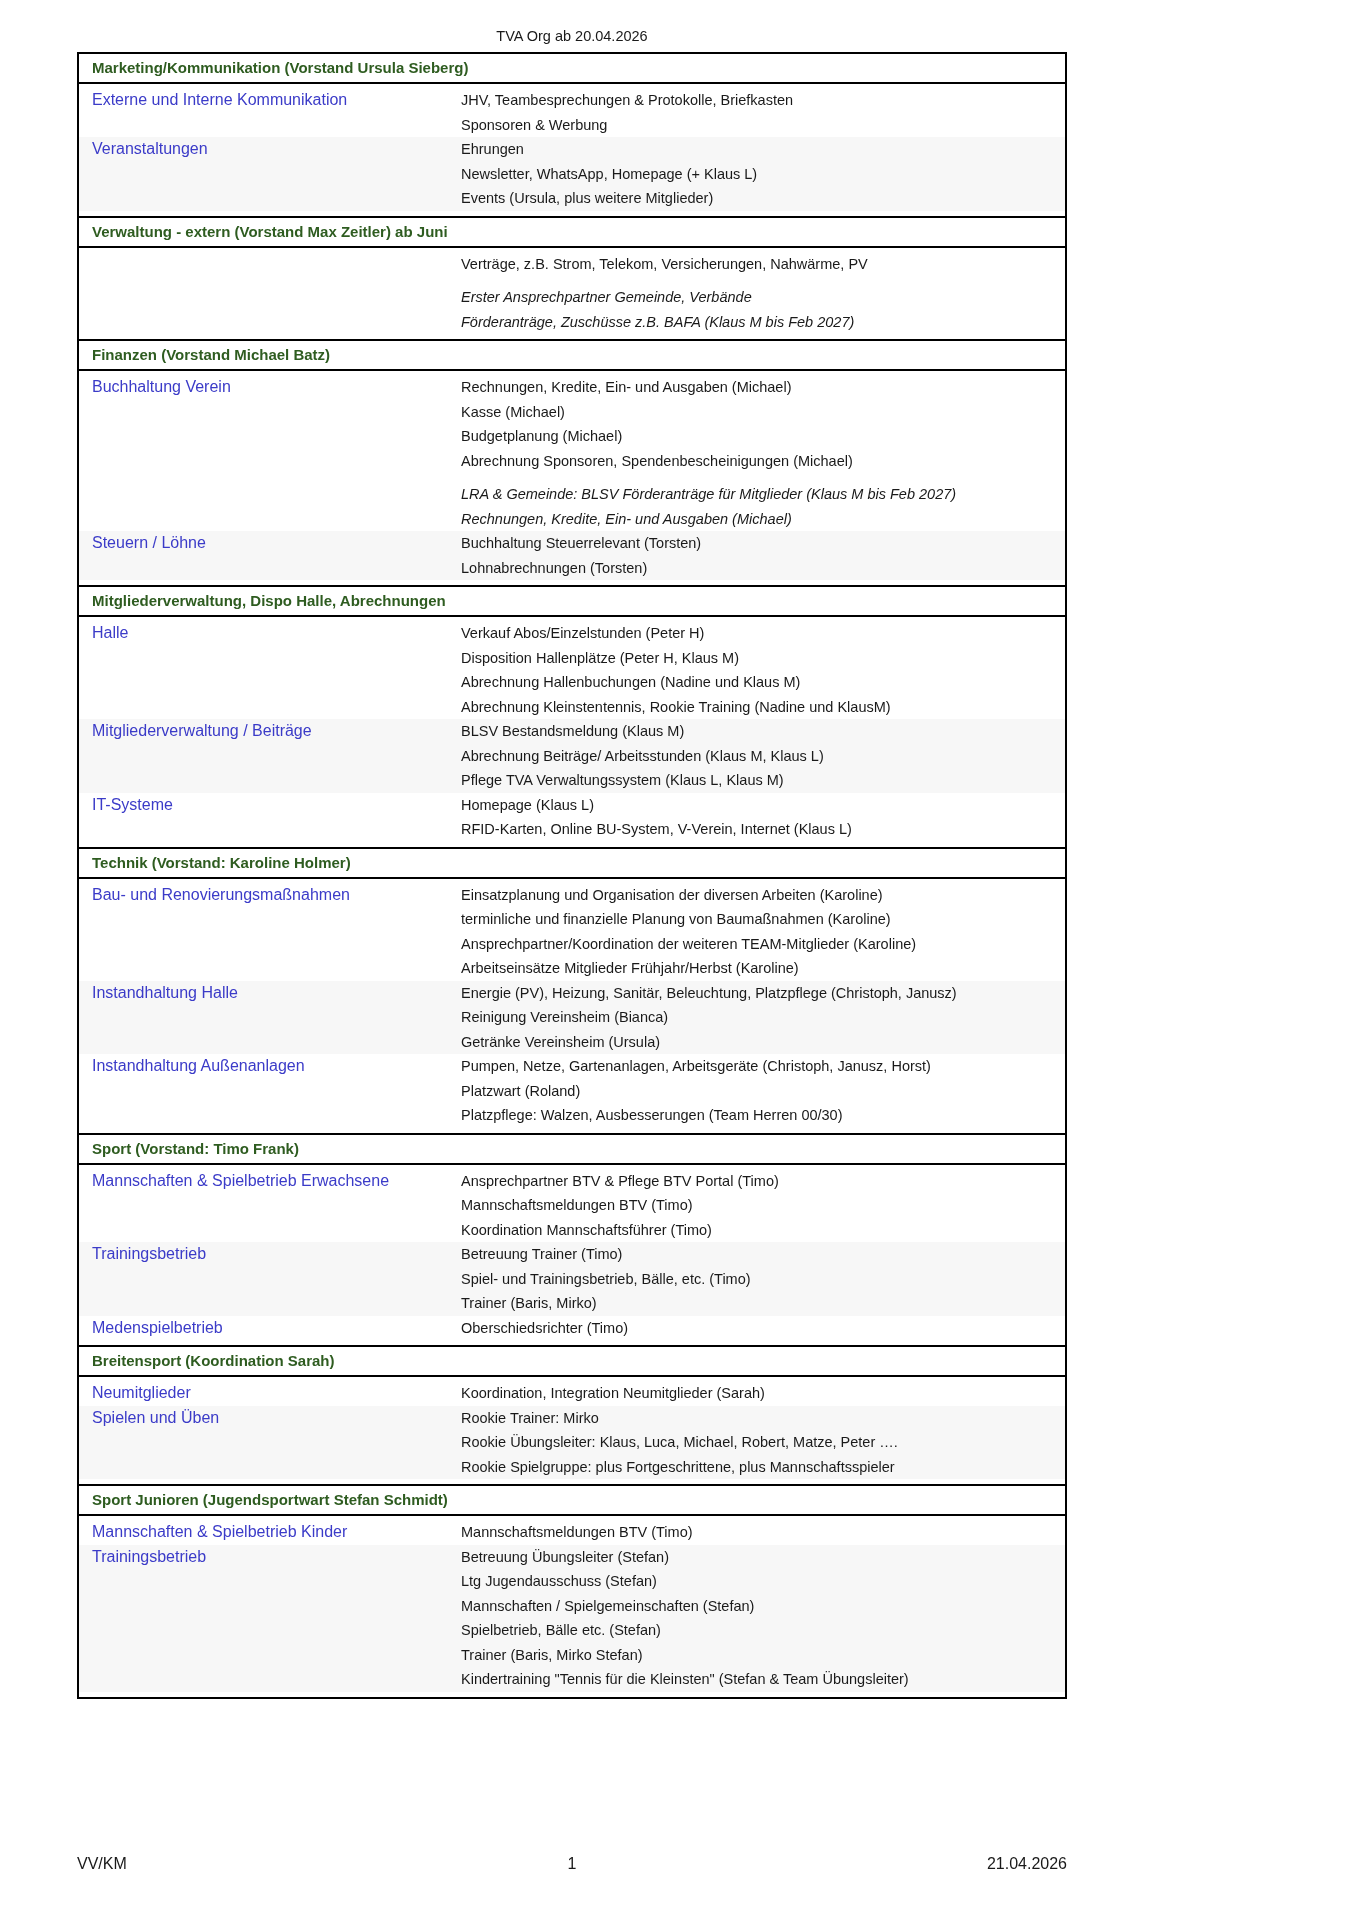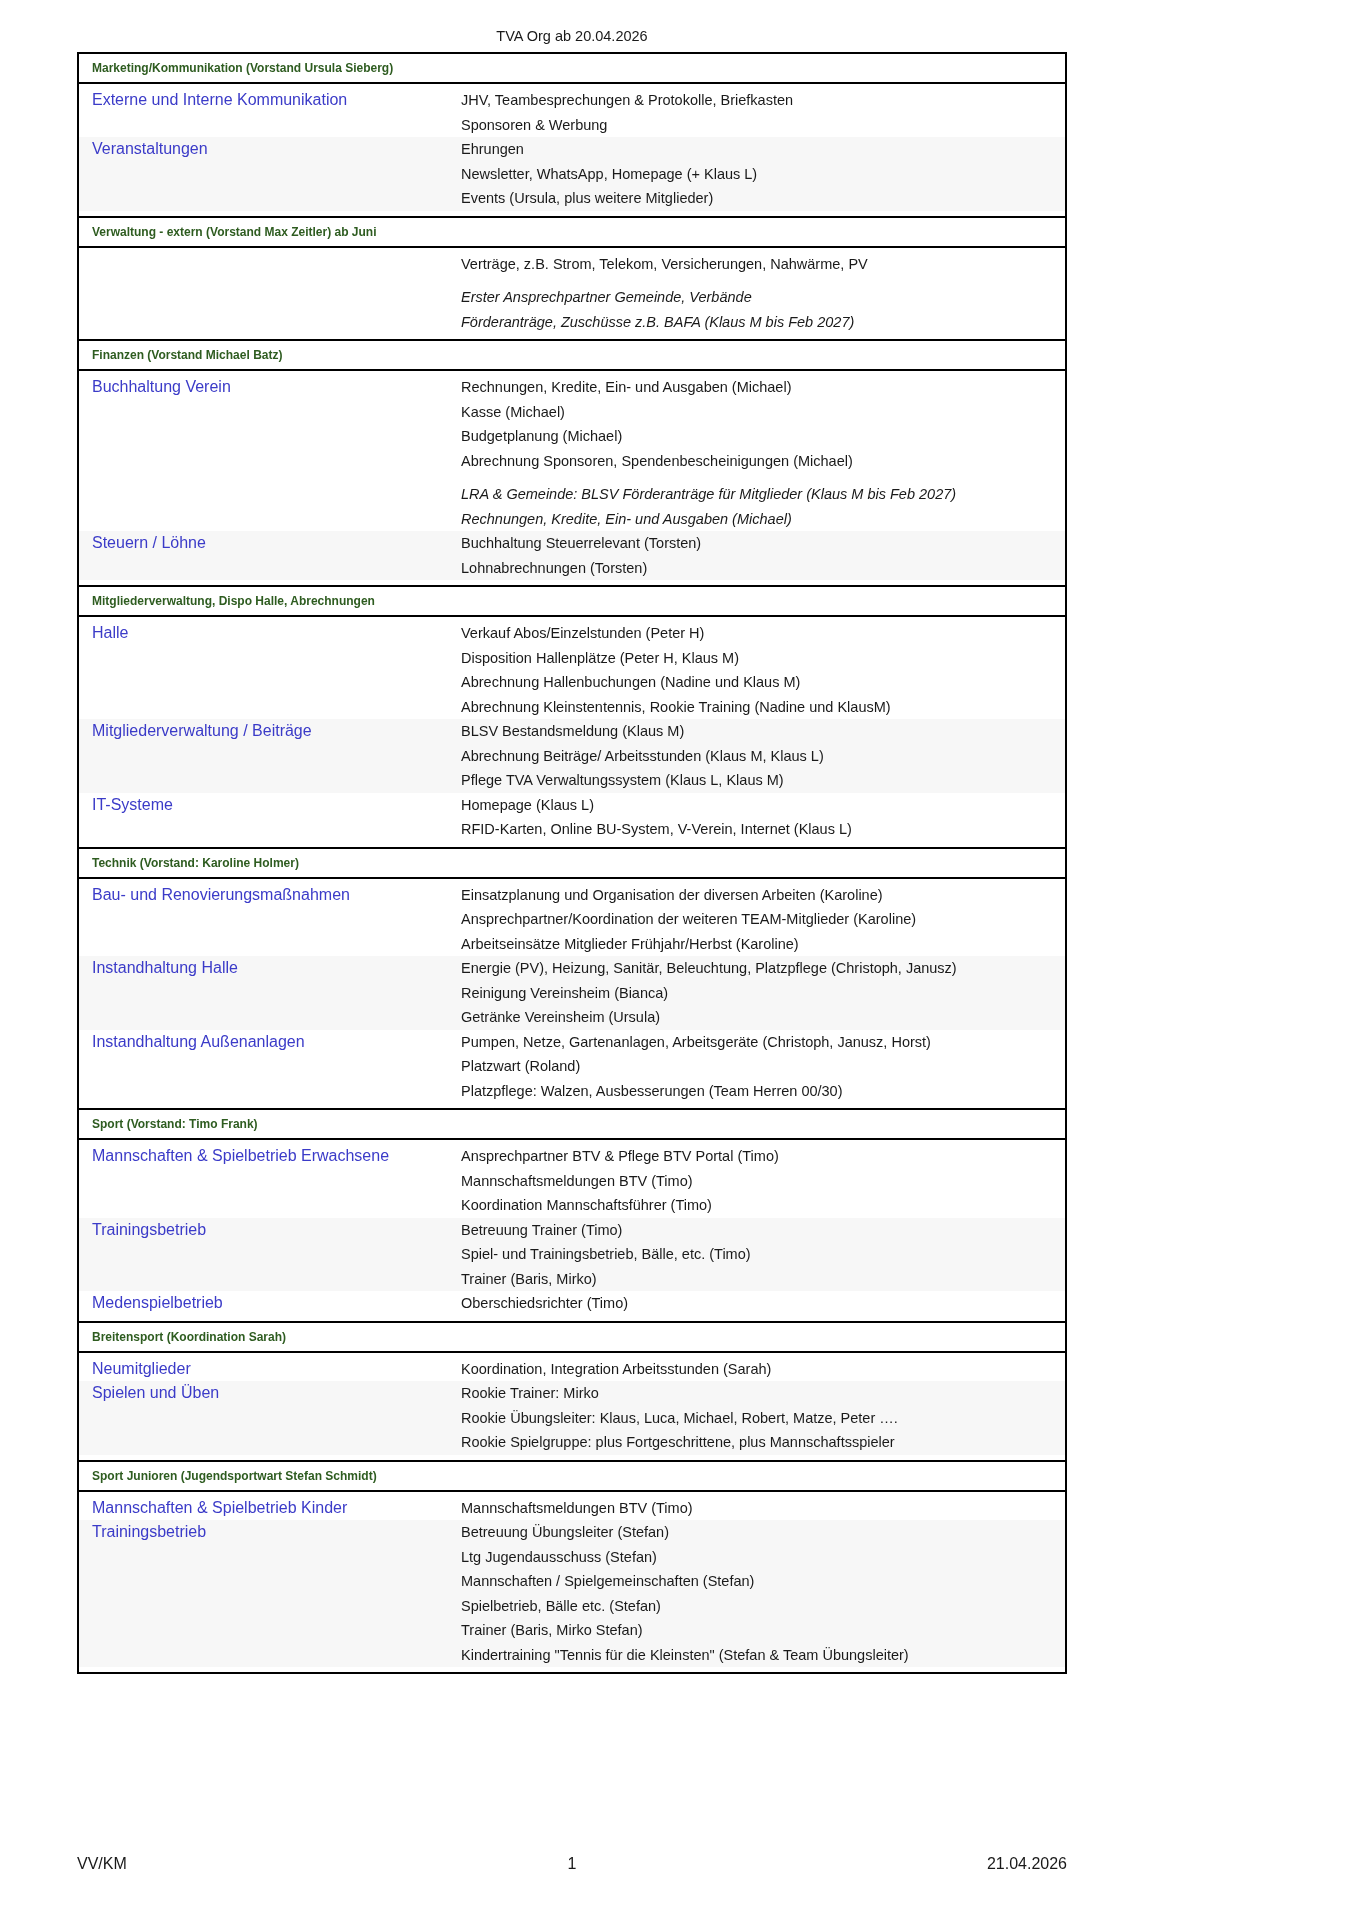--- a/index.html
+++ b/index.html
@@ -15,21 +15,21 @@
     text-align:center; font-size:14.5px; color:#1a1a1a;
   }
   .org-table {
     position:absolute; top:52px; left:77px; width:990px;
     border:2px solid var(--border-color,#000);
     box-sizing:border-box; background:#fff;
   }
   .section-header {
     border-top:2px solid var(--border-color,#000);
     border-bottom:2px solid var(--border-color,#000);
-    font-weight:bold; font-size:12px; line-height:18px;
+    font-weight:bold; font-size:15px; line-height:18px;
     color:var(--green,#2e5c20);
     padding:5px 10px 5px 13px;
   }
   .org-table > .section-header:first-child { border-top:none; }
   .section-body { padding:4px 0 5px 0; }
   .group { display:flex; align-items:flex-start; }
   .group.stripe { background:var(--stripe,#f7f7f7); }
   .group.gap { margin-top:9px;font-style:italic; }
   .glabel {
     width:382px; box-sizing:border-box; padding-left:13px;
@@ -138,20 +138,21 @@
             <div class="gline">RFID-Karten, Online BU-System, V-Verein, Internet (Klaus L)</div>
           </div>
         </div>
       </div>
       <div class="section-header">Technik (Vorstand: Karoline Holmer)</div>
       <div class="section-body">
         <div class="group">
           <div class="glabel">Bau- und Renovierungsmaßnahmen</div>
           <div class="glines">
             <div class="gline">Einsatzplanung und Organisation der diversen Arbeiten (Karoline)</div>
+            <div class="gline">terminliche und finanzielle Planung von Baumaßnahmen (Karoline)</div>
             <div class="gline">Ansprechpartner/Koordination der weiteren TEAM-Mitglieder (Karoline)</div>
             <div class="gline">Arbeitseinsätze Mitglieder Frühjahr/Herbst (Karoline)</div>
           </div>
         </div>
         <div class="group stripe">
           <div class="glabel">Instandhaltung Halle</div>
           <div class="glines">
             <div class="gline">Energie (PV), Heizung, Sanitär, Beleuchtung, Platzpflege (Christoph, Janusz)</div>
             <div class="gline">Reinigung Vereinsheim (Bianca)</div>
             <div class="gline">Getränke Vereinsheim (Ursula)</div>
@@ -189,21 +190,21 @@
           <div class="glines">
             <div class="gline">Oberschiedsrichter (Timo)</div>
           </div>
         </div>
       </div>
       <div class="section-header">Breitensport (Koordination Sarah)</div>
       <div class="section-body">
         <div class="group">
           <div class="glabel">Neumitglieder</div>
           <div class="glines">
-            <div class="gline">Koordination, Integration Arbeitsstunden (Sarah)</div>
+            <div class="gline">Koordination, Integration Neumitglieder (Sarah)</div>
           </div>
         </div>
         <div class="group stripe">
           <div class="glabel">Spielen und Üben</div>
           <div class="glines">
             <div class="gline">Rookie Trainer: Mirko</div>
             <div class="gline">Rookie Übungsleiter: Klaus, Luca, Michael, Robert, Matze, Peter ….</div>
             <div class="gline">Rookie Spielgruppe: plus Fortgeschrittene, plus Mannschaftsspieler</div>
           </div>
         </div>

